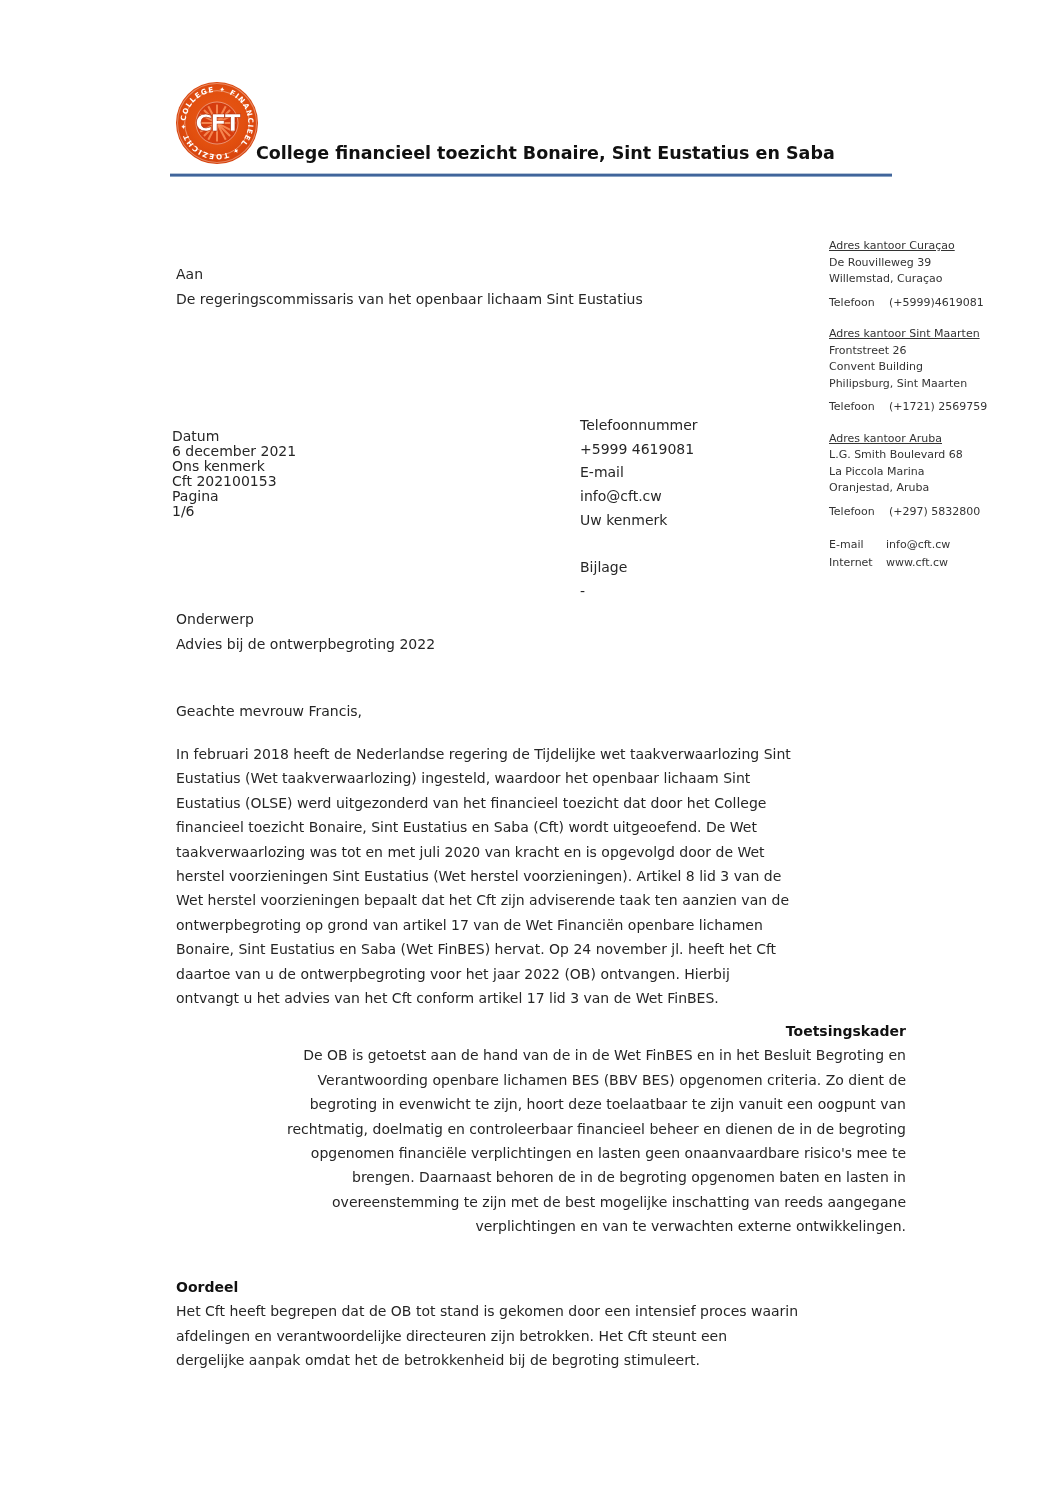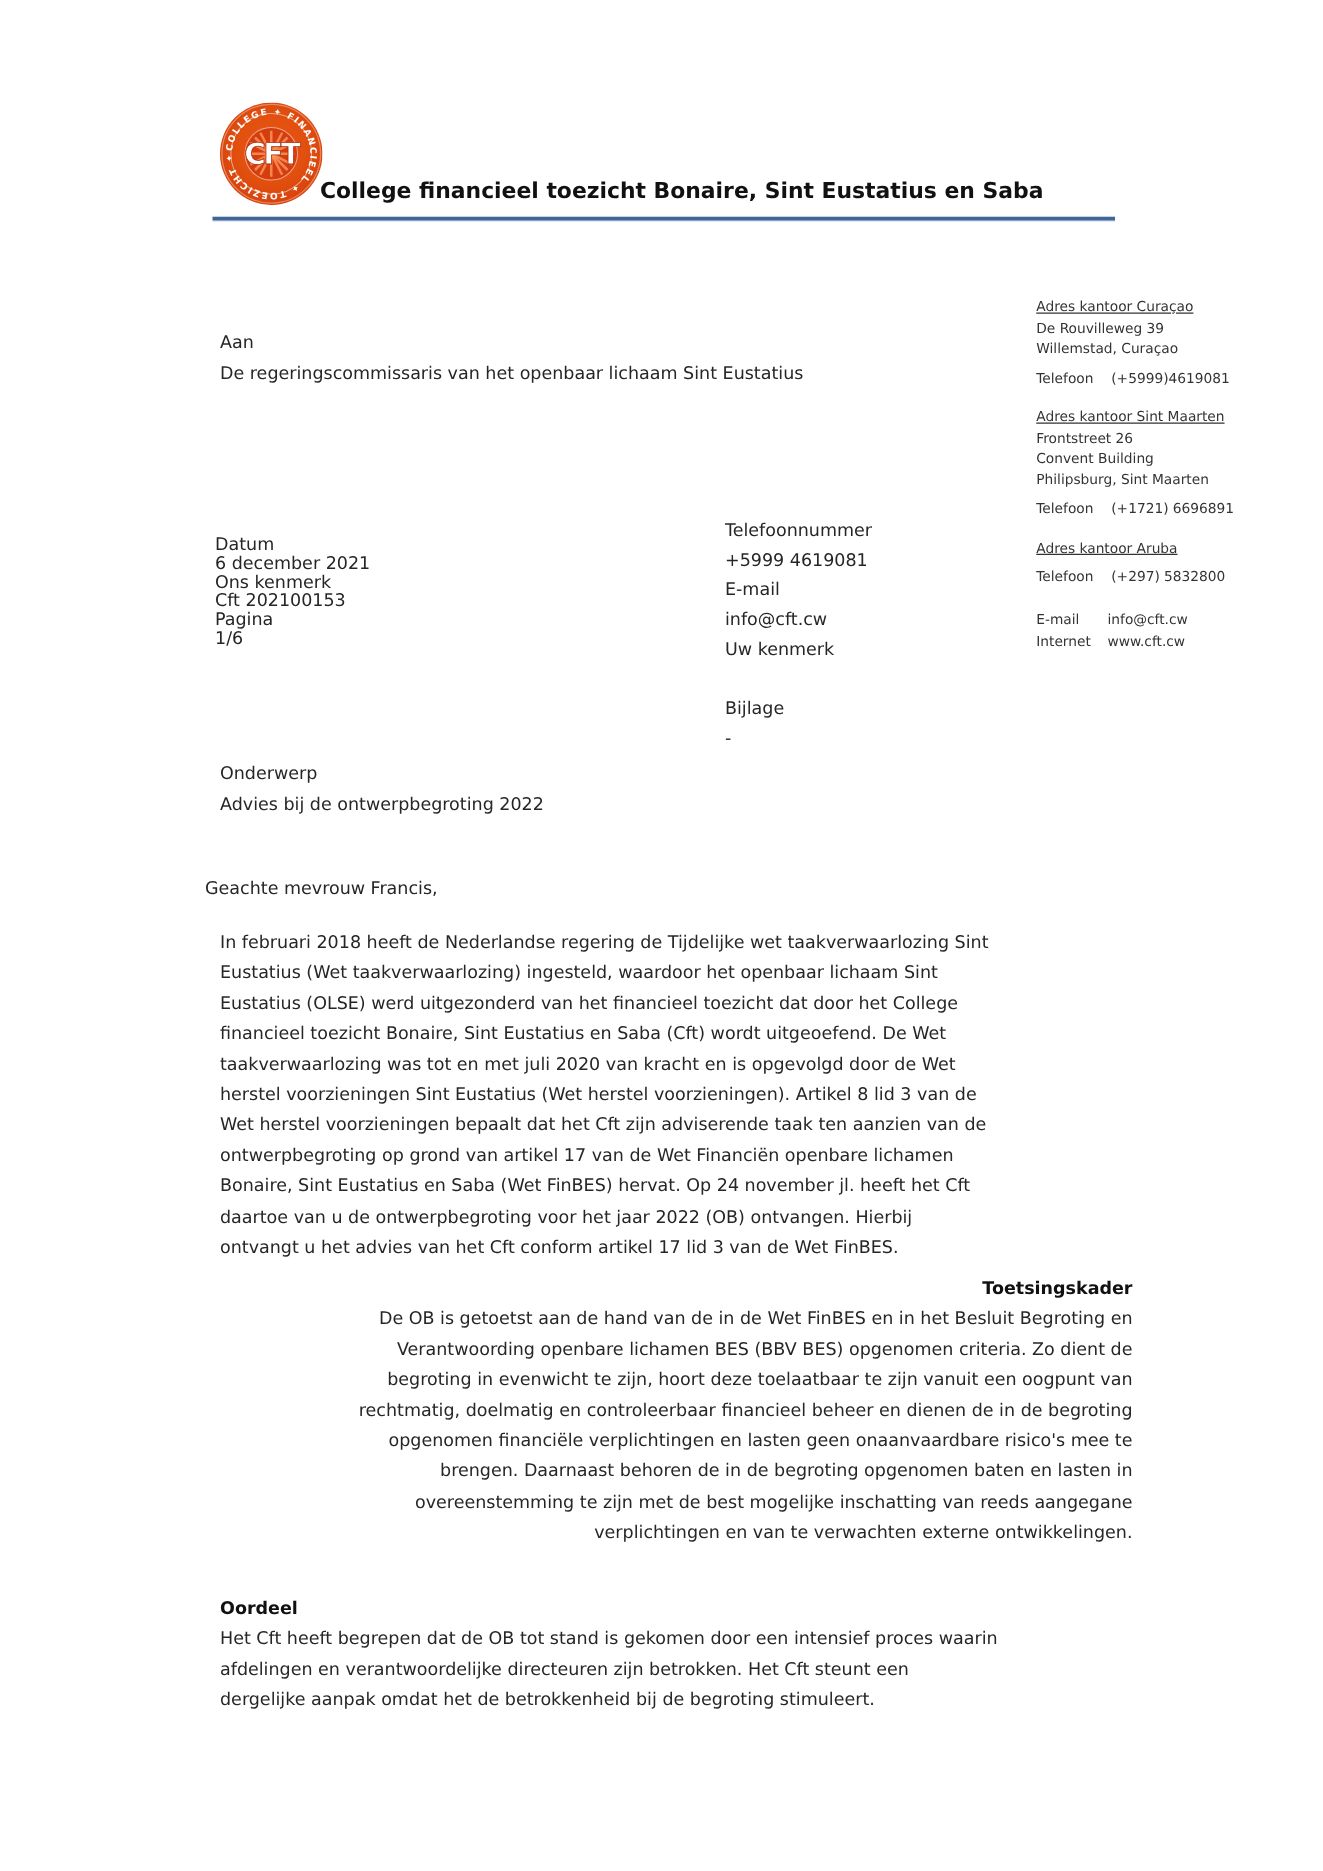--- a/index.html
+++ b/index.html
@@ -30,21 +30,21 @@
   .office-heading{text-decoration:underline;}
   .office-phone{margin-top:7px;display:flex;}
   .office-phone .lbl{width:60px;flex:none;}
   .contact{margin-top:16px;}
   .contact-row{display:flex;line-height:18px;}
   .contact-row .lbl{width:57px;flex:none;}
 
   
   .subject{position:absolute;left:176px;top:607px;width:650px;
     font-size:14px;line-height:24.5px;white-space:pre-line;}
-  .salutation{position:absolute;left:164px;top:699px;width:650px;
+  .salutation{position:absolute;left:176px;top:699px;width:650px;
     font-size:14px;line-height:24.5px;}
   .intro{position:absolute;left:176px;top:742px;width:730px;
     font-size:14px;line-height:24.4px;white-space:pre-line;}
   .section1{position:absolute;left:176px;top:1019px;width:730px;text-align:right;}
   .section2{position:absolute;left:176px;top:1275px;width:730px;}
   .sec-heading{font-size:14px;font-weight:bold;color:#111;line-height:24.4px;}
   .sec-lines{font-size:14px;line-height:24.4px;white-space:pre-line;}
 </style>
 </head>
 <body>
@@ -117,26 +117,29 @@
       </div>
     </div>
 
     <div class="office">
       <div class="office-heading">Adres kantoor Sint Maarten</div>
       <div class="office-lines" style="white-space:pre-line">Frontstreet 26
 Convent Building
 Philipsburg, Sint Maarten</div>
       <div class="office-phone">
         <span class="lbl">Telefoon</span>
-        <span>(+1721) 6696891</span>
+        <span>(+1721) 2569759</span>
       </div>
     </div>
 
     <div class="office">
       <div class="office-heading">Adres kantoor Aruba</div>
+      <div class="office-lines" style="white-space:pre-line">L.G. Smith Boulevard 68
+La Piccola Marina
+Oranjestad, Aruba</div>
       <div class="office-phone">
         <span class="lbl">Telefoon</span>
         <span>(+297) 5832800</span>
       </div>
     </div>
 
     <div class="contact">
       <div class="contact-row">
         <span class="lbl">E-mail</span>
         <span>info@cft.cw</span>

